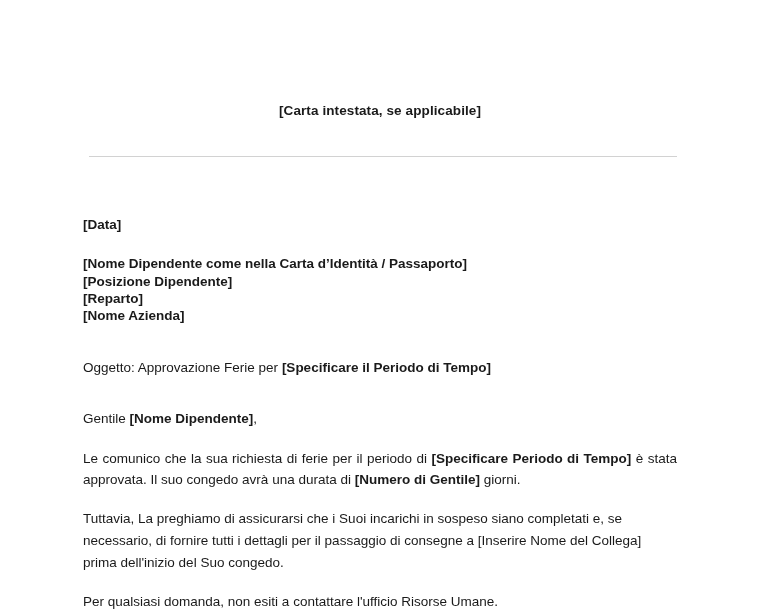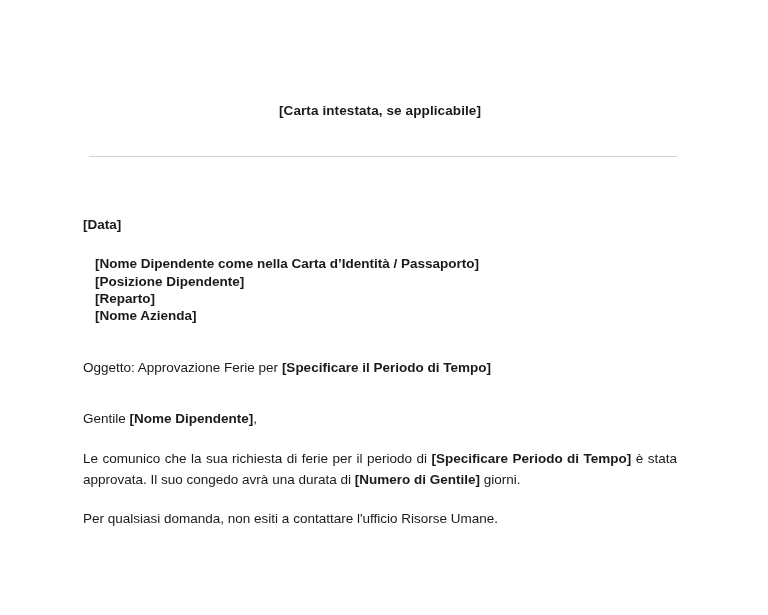--- a/index.html
+++ b/index.html
@@ -58,21 +58,20 @@
     font-weight: bold;
     font-size: 13.5px;
     line-height: 1.25;
   }
 
   .address-block {
     margin-top: 22px;
     font-weight: bold;
     font-size: 13.5px;
     line-height: 1.28;
-    margin-left: 12px;
   }
   .address-block .addr-line {
     display: block;
     white-space: nowrap;
   }
 
   
   .subject-line {
     margin-top: 35px;
     font-size: 13.5px;
@@ -133,17 +132,18 @@
     </div>
 
     <div class="salutation">
       <span>Gentile </span><b>[Nome Dipendente]</b><span>,</span>
     </div>
 
     <p class="para para-justified">
       <span>Le comunico che la sua richiesta di ferie per il periodo di </span><b>[Specificare Periodo di Tempo]</b><span> è stata approvata. Il suo congedo avrà una durata di </span><b>[Numero di Gentile]</b><span> giorni.</span>
     </p>
 
+    <p class="para para-left">Tuttavia, La preghiamo di assicurarsi che i Suoi incarichi in sospeso siano completati e, se necessario, di fornire tutti i dettagli per il passaggio di consegne a [Inserire Nome del Collega] prima dell'inizio del Suo congedo.</p>
 
     <p class="para para-left">Per qualsiasi domanda, non esiti a contattare l'ufficio Risorse Umane.</p>
 
   </div>
 </div>
 
 </body></html>

